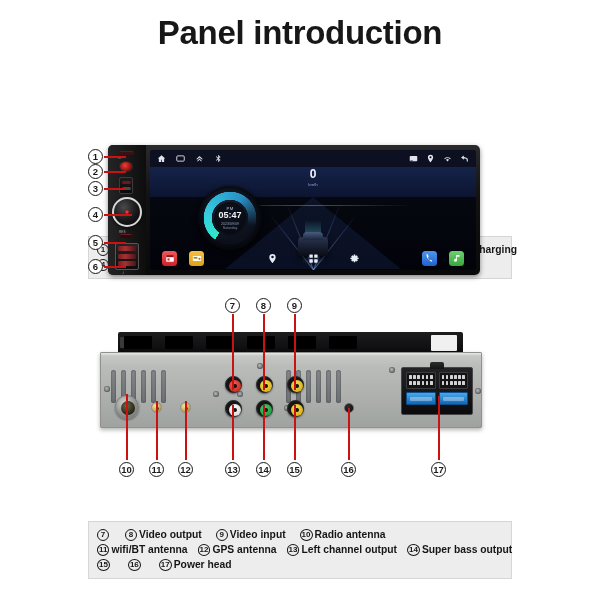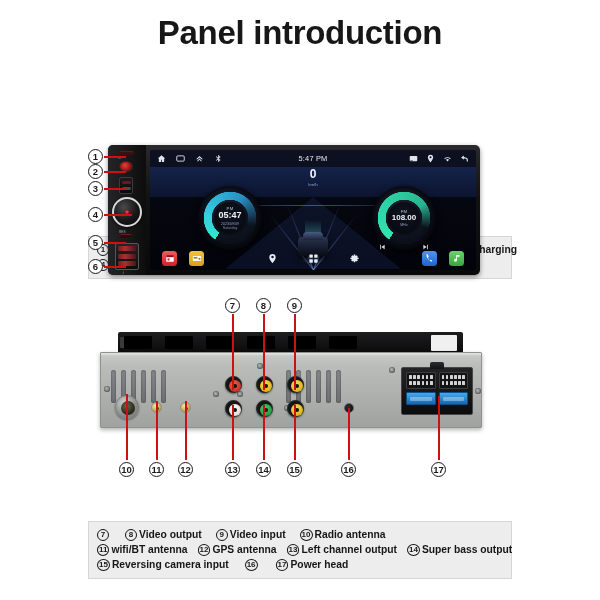--- a/index.html
+++ b/index.html
@@ -556,21 +556,20 @@
               <rect x="2" y="5" width="20" height="14" rx="2.5" fill="none" stroke="#e2e2ea" stroke-width="2.4"></rect>
             </svg>
           <svg class="sb-ico" viewBox="0 0 24 24">
               <path d="M12 5 3 14h4l5-5 5 5h4z"></path>
               <path d="M12 12 5 19h3l4-4 4 4h3z"></path>
             </svg>
           <svg class="sb-ico" viewBox="0 0 24 24">
               <path d="M11 2v8L6.5 6 5 7.5 10 12l-5 4.5L6.5 18 11 14v8l6.5-6L13 12l4.5-4zM13 6.5 14.8 8 13 9.7zm0 8 1.8 1.5L13 17.7z"></path>
             </svg>
         </div>
-        <div class="sb-clock">5:47 PM</div>
         <div class="sb-right">
           <svg class="sb-ico" viewBox="0 0 24 24">
               <rect x="2" y="5" width="20" height="14" rx="2"></rect>
               <path d="M4 17h6v2H4z" fill="#0d1020"></path>
             </svg>
           <svg class="sb-ico" viewBox="0 0 24 24">
               <path d="M12 2a7 7 0 0 0-7 7c0 5 7 13 7 13s7-8 7-13a7 7 0 0 0-7-7zm0 9.5A2.5 2.5 0 1 1 12 6a2.5 2.5 0 0 1 0 5.5z"></path>
             </svg>
           <svg class="sb-ico" viewBox="0 0 24 24">
               <path d="M12 20l4-5a6 6 0 0 0-8 0z"></path>
@@ -604,36 +603,20 @@
         <div class="gauge left">
           <div class="gauge-ring ring-l"></div>
           <div class="gauge-face">
             <div class="g-top">PM</div>
             <div class="g-main">05:47</div>
             <div class="g-sub">2023/09/09</div>
             <div class="g-sub2">Saturday</div>
           </div>
         </div>
 
-        <div class="gauge right">
-          <div class="gauge-ring ring-r"></div>
-          <div class="gauge-face">
-            <div class="g-top">FM</div>
-            <div class="g-main freq">108.00</div>
-            <div class="g-sub">MHz</div>
-          </div>
-          <div class="gauge-btns">
-            <svg class="gb" viewBox="0 0 24 24">
-                <path d="M6 5h2.5v14H6zM20 5l-10 7 10 7z"></path>
-              </svg>
-            <svg class="gb" viewBox="0 0 24 24">
-                <path d="M15.5 5H18v14h-2.5zM4 5l10 7L4 19z"></path>
-              </svg>
-          </div>
-        </div>
 
         <div class="apps">
           <div class="app-ico red">
             <svg viewBox="0 0 24 24" fill="#fff">
                 <rect x="3" y="5" width="18" height="16" rx="2"></rect>
                 <rect x="3" y="5" width="18" height="5" fill="#8d1016"></rect>
                 <rect x="6" y="13" width="5" height="5" fill="#cf2029"></rect>
               </svg>
           </div>
           <div class="app-ico yellow" style="margin-left:12px;">
@@ -867,21 +850,20 @@
       <span>Left channel output</span>
     </span>
     <span class="legend-item" style="margin-left:10px;">
       <span class="lnum">14</span>
       <span>Super bass output</span>
     </span>
   </div>
   <div class="legend-row">
     <span class="legend-item">
       <span class="lnum">15</span>
-      <span>Reversing camera input</span>
     </span>
     <span class="legend-item" style="margin-left:16px;">
       <span class="lnum">16</span>
     </span>
     <span class="legend-item" style="margin-left:16px;">
       <span class="lnum">17</span>
       <span>Power head</span>
     </span>
   </div>
 </div>

